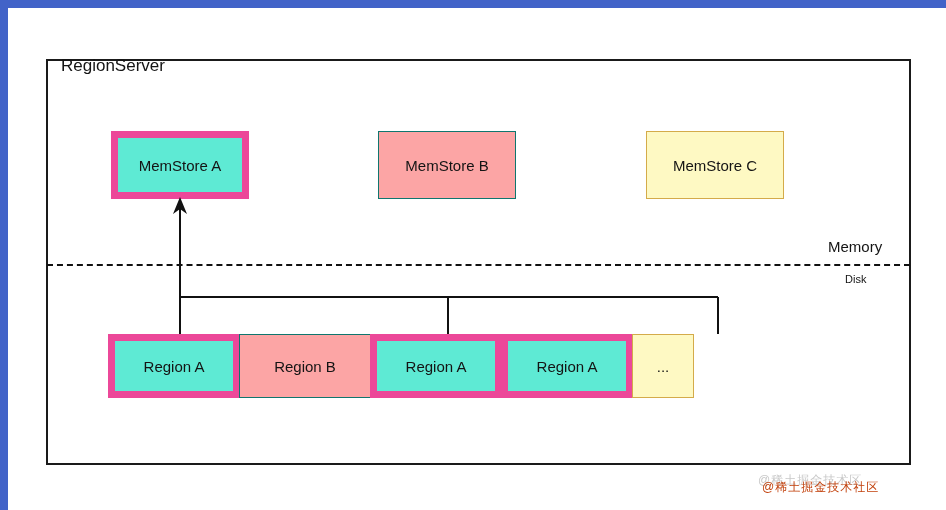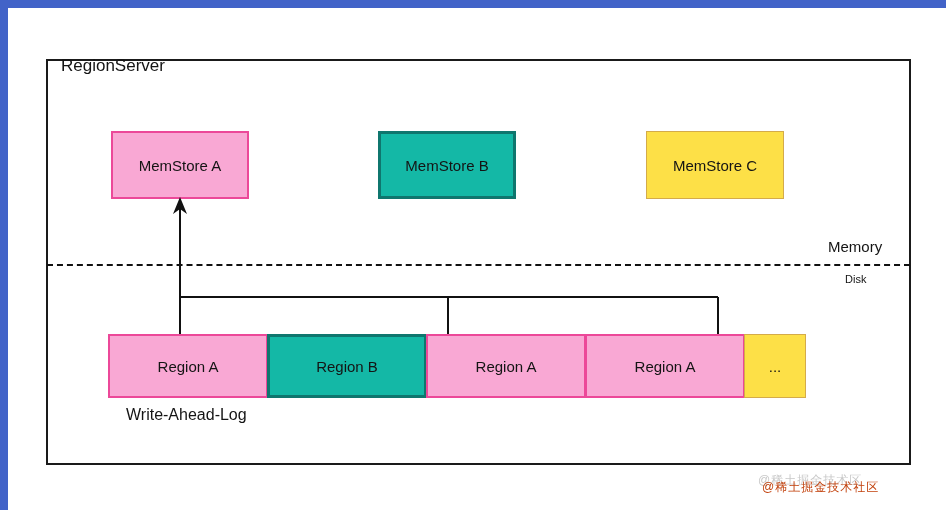--- a/index.html
+++ b/index.html
@@ -65,23 +65,23 @@
   .memstore {
     position: absolute;
     box-sizing: border-box;
     display: flex;
     align-items: center;
     justify-content: center;
     font-size: 15px;
     color: #141414;
     height: 68px;
   }
-  .fill-green  { background: #f9a8d4; border: 2px solid #ec4899; }
-  .fill-blue   { background: #14b8a6; border: 3px solid #0f766e; text-align: right; }
-  .fill-yellow { background: #fde047; border: 1px solid #d4ab4a; }
+  .fill-green  { background: #5eead4; border: 7px solid #ec4899; }
+  .fill-blue   { background: #fca5a5; border: 1px solid #0f766e; text-align: right; }
+  .fill-yellow { background: #fef9c3; border: 1px solid #d4ab4a; }
 
   #memstore-a { left: 111px; top: 131px; width: 138px; }
   #memstore-b { left: 378px; top: 131px; width: 138px; }
   #memstore-c { left: 646px; top: 131px; width: 138px; }
 
   
   #divider {
     position: absolute;
     left: 47px; top: 264px;
     width: 863px; height: 0;
@@ -98,21 +98,21 @@
   .wal-cell {
     box-sizing: border-box;
     display: flex;
     align-items: center;
     justify-content: center;
     font-size: 15px;
     color: #141414;
     height: 64px;
     margin-right: -1px;
   }
-  .w-wide   { width: 160px; }
+  .w-wide   { width: 132px; }
   .w-narrow { width: 62px; }
 
   
   #connectors {
     position: absolute;
     left: 0; top: 0;
     width: 946px; height: 510px;
     pointer-events: none;
   }
   
@@ -182,20 +182,19 @@
       <span>Region A</span>
     </div>
     <div class="wal-cell w-wide fill-green">
       <span>Region A</span>
     </div>
     <div class="wal-cell w-narrow fill-yellow">
       <span>...</span>
     </div>
   </div>
 
-  <div class="lbl" id="wal-label">Write-Ahead-Log</div>
 
   <div id="watermark">
     <span>@稀土掘金技术区</span>
     <span class="wm2">@稀土掘金技术社区</span>
   </div>
 
 </div>
 
 </body></html>

